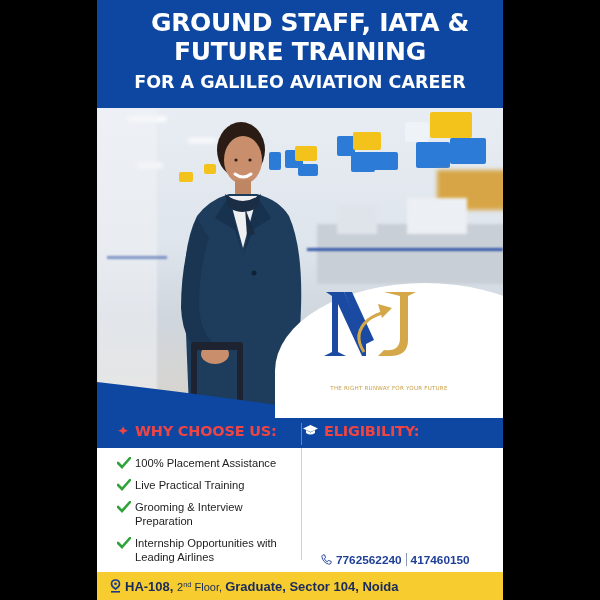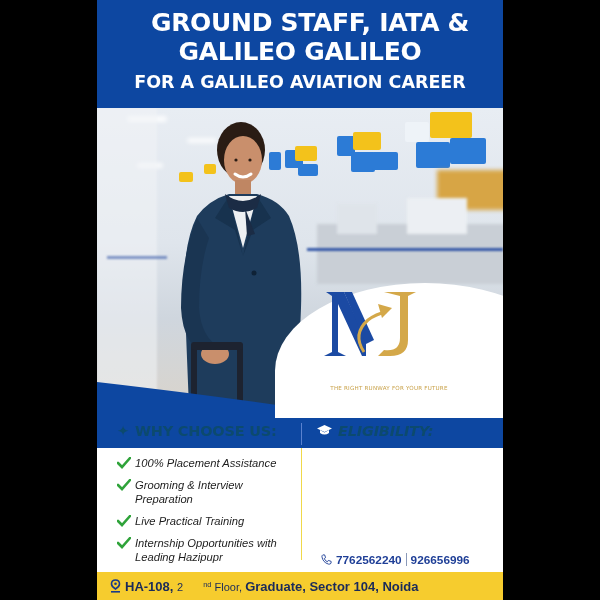--- a/index.html
+++ b/index.html
@@ -63,34 +63,34 @@
 
   
   .swoosh { position: absolute; left: 0; top: 370px; width: 406px; height: 80px; }
 
   
   .panel-row {
     position: absolute; left: 0; top: 448px; width: 406px; height: 120px;
     background: #ffffff;
   }
   .sect-title {
-    position: absolute; top: 423px; color: #0c4a6e; font-weight: bold;
+    position: absolute; top: 423px; color: #ef4444; font-weight: bold;
     font-family: "DejaVu Sans", sans-serif; font-size: 14.5px; letter-spacing: -0.2px;
   }
   .sect-title.left { left: 20px; }
-  .sect-title.right { left: 220px; font-style: italic; }
+  .sect-title.right { left: 206px; }
   .sect-title .ico { display: inline-block; margin-right: 6px; }
 
   .divider-blue { position: absolute; left: 204px; top: 423px; width: 1px; height: 22px; background: #5a82cf; }
   .divider-yellow { position: absolute; left: 204px; top: 448px; width: 1px; height: 112px; background: #f0d94a; }
 
   .why-list { position: absolute; left: 20px; top: 456px; width: 185px; list-style: none; }
   .why-list li {
     position: relative; padding-left: 18px; color: #1d1d1d; font-size: 11.2px;
-    line-height: 14px; margin-bottom: 8px; font-family: "Liberation Sans", sans-serif; font-style: italic;
+    line-height: 14px; margin-bottom: 8px; font-family: "Liberation Sans", sans-serif;
   }
   .why-list li .check {
     position: absolute; left: 0; top: 1px; width: 14px; height: 12px;
   }
 
   .elig { position: absolute; left: 216px; top: 454px; width: 180px; }
   .elig .p {
     color: #1d1d1d; font-size: 11.2px; line-height: 14px; margin-bottom: 8px;
     font-family: "Liberation Sans", sans-serif;
   }
@@ -104,32 +104,32 @@
 
   
   .footer {
     position: absolute; left: 0; top: 572px; width: 406px; height: 28px;
     background: #f6cc2e; color: #1a2a5a;
   }
   .footer .addr {
     position: absolute; left: 28px; top: 7px; font-size: 13px; font-weight: bold;
     font-family: "Liberation Sans", sans-serif; white-space: nowrap;
   }
-  .footer .addr sup { font-size: 7.5px; font-weight: normal; vertical-align: 4px; margin-left: 20px; }
+  .footer .addr sup { font-size: 7.5px; font-weight: normal; vertical-align: 4px; }
   .footer .addr .small { font-weight: normal; font-size: 11px; }
   .pin { position: absolute; left: 13px; top: 7px; width: 11px; height: 14px; }
 </style>
 </head>
 <body>
 
 <div class="poster">
 
   <div class="header">
     <div class="h1 l1">GROUND STAFF, IATA &amp;</div>
-    <div class="h1 l2">GALILEO GALILEO</div>
+    <div class="h1 l2">FUTURE TRAINING</div>
     <div class="h2">FOR A GALILEO AVIATION CAREER</div>
   </div>
 
   <div class="photo">
     <div class="ceiling-light" style="left:30px;top:8px;width:40px;height:6px;"></div>
     <div class="ceiling-light" style="left:90px;top:30px;width:30px;height:5px;"></div>
     <div class="ceiling-light" style="left:40px;top:55px;width:26px;height:5px;"></div>
     <div class="pillar" style="left:0;top:0;width:60px;height:300px;opacity:0.55;"></div>
 
     <div class="sign yellow" style="left:82px;top:64px;width:14px;height:10px;"></div>
@@ -222,45 +222,45 @@
   <div class="panel-row"></div>
   <div class="divider-yellow"></div>
 
   <ul class="why-list">
     <li>
       <svg class="check" viewBox="0 0 14 12">
           <path d="M1 6 L5 10 L13 1" stroke="#2fa33a" stroke-width="2.6" fill="none" stroke-linecap="round"></path>
         </svg>
       <span>100% Placement Assistance</span>
     </li>
+    <li>
+      <svg class="check" viewBox="0 0 14 12">
+          <path d="M1 6 L5 10 L13 1" stroke="#2fa33a" stroke-width="2.6" fill="none" stroke-linecap="round"></path>
+        </svg>
+      <span>Live Practical Training</span>
+    </li>
     <li style="width:150px;">
       <svg class="check" viewBox="0 0 14 12">
           <path d="M1 6 L5 10 L13 1" stroke="#2fa33a" stroke-width="2.6" fill="none" stroke-linecap="round"></path>
         </svg>
       <span>Grooming &amp; Interview Preparation</span>
     </li>
-    <li>
-      <svg class="check" viewBox="0 0 14 12">
-          <path d="M1 6 L5 10 L13 1" stroke="#2fa33a" stroke-width="2.6" fill="none" stroke-linecap="round"></path>
-        </svg>
-      <span>Live Practical Training</span>
-    </li>
     <li style="width:170px;">
       <svg class="check" viewBox="0 0 14 12">
           <path d="M1 6 L5 10 L13 1" stroke="#2fa33a" stroke-width="2.6" fill="none" stroke-linecap="round"></path>
         </svg>
-      <span>Internship Opportunities with Leading Hazipupr</span>
+      <span>Internship Opportunities with Leading Airlines</span>
     </li>
   </ul>
 
 
   <div class="phone">
     <svg class="phone-icon" viewBox="0 0 12 12">
         <path d="M2 1 L4 1 L5 4 L3.5 5 Q5 8 7 8.5 L8 7 L11 8 L11 10 Q10 11.5 8 11 Q2 9 1 3 Q1 1.5 2 1Z" stroke="#1f3f97" stroke-width="1" fill="none"></path>
-      </svg><span>7762562240</span><span class="sep"></span><span>926656996</span>
+      </svg><span>7762562240</span><span class="sep"></span><span>417460150</span>
   </div>
 
   <div class="footer">
     <svg class="pin" viewBox="0 0 11 14">
         <path d="M5.5 1 Q9.5 1 9.5 5 Q9.5 7.5 5.5 10 Q1.5 7.5 1.5 5 Q1.5 1 5.5 1Z" stroke="#1a3a8a" stroke-width="1.6" fill="none"></path>
         <circle cx="5.5" cy="4.8" r="1.3" fill="#1a3a8a"></circle>
         <rect x="1" y="12" width="9" height="1.6" fill="#1a3a8a"></rect>
       </svg>
     <div class="addr"><span>HA-108, </span><span class="small">2</span><sup>nd</sup><span class="small"> Floor, </span><span>Graduate, Sector 104, Noida</span></div>
   </div>

